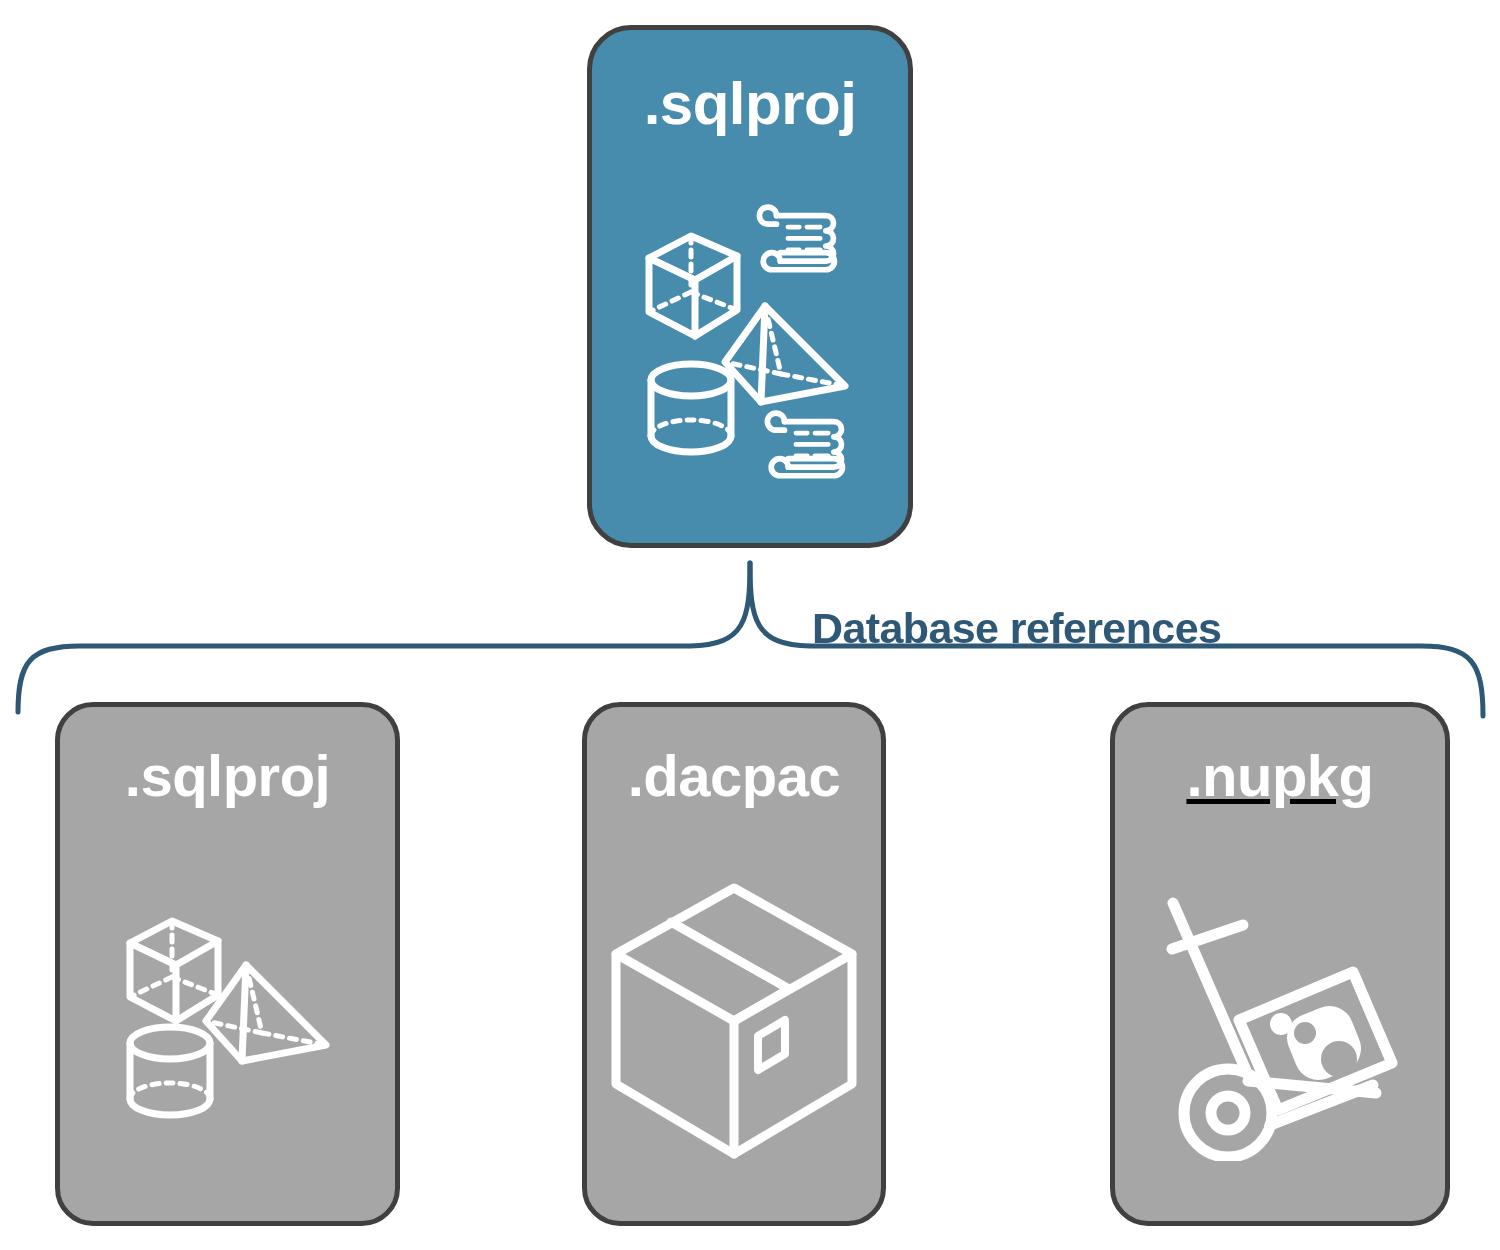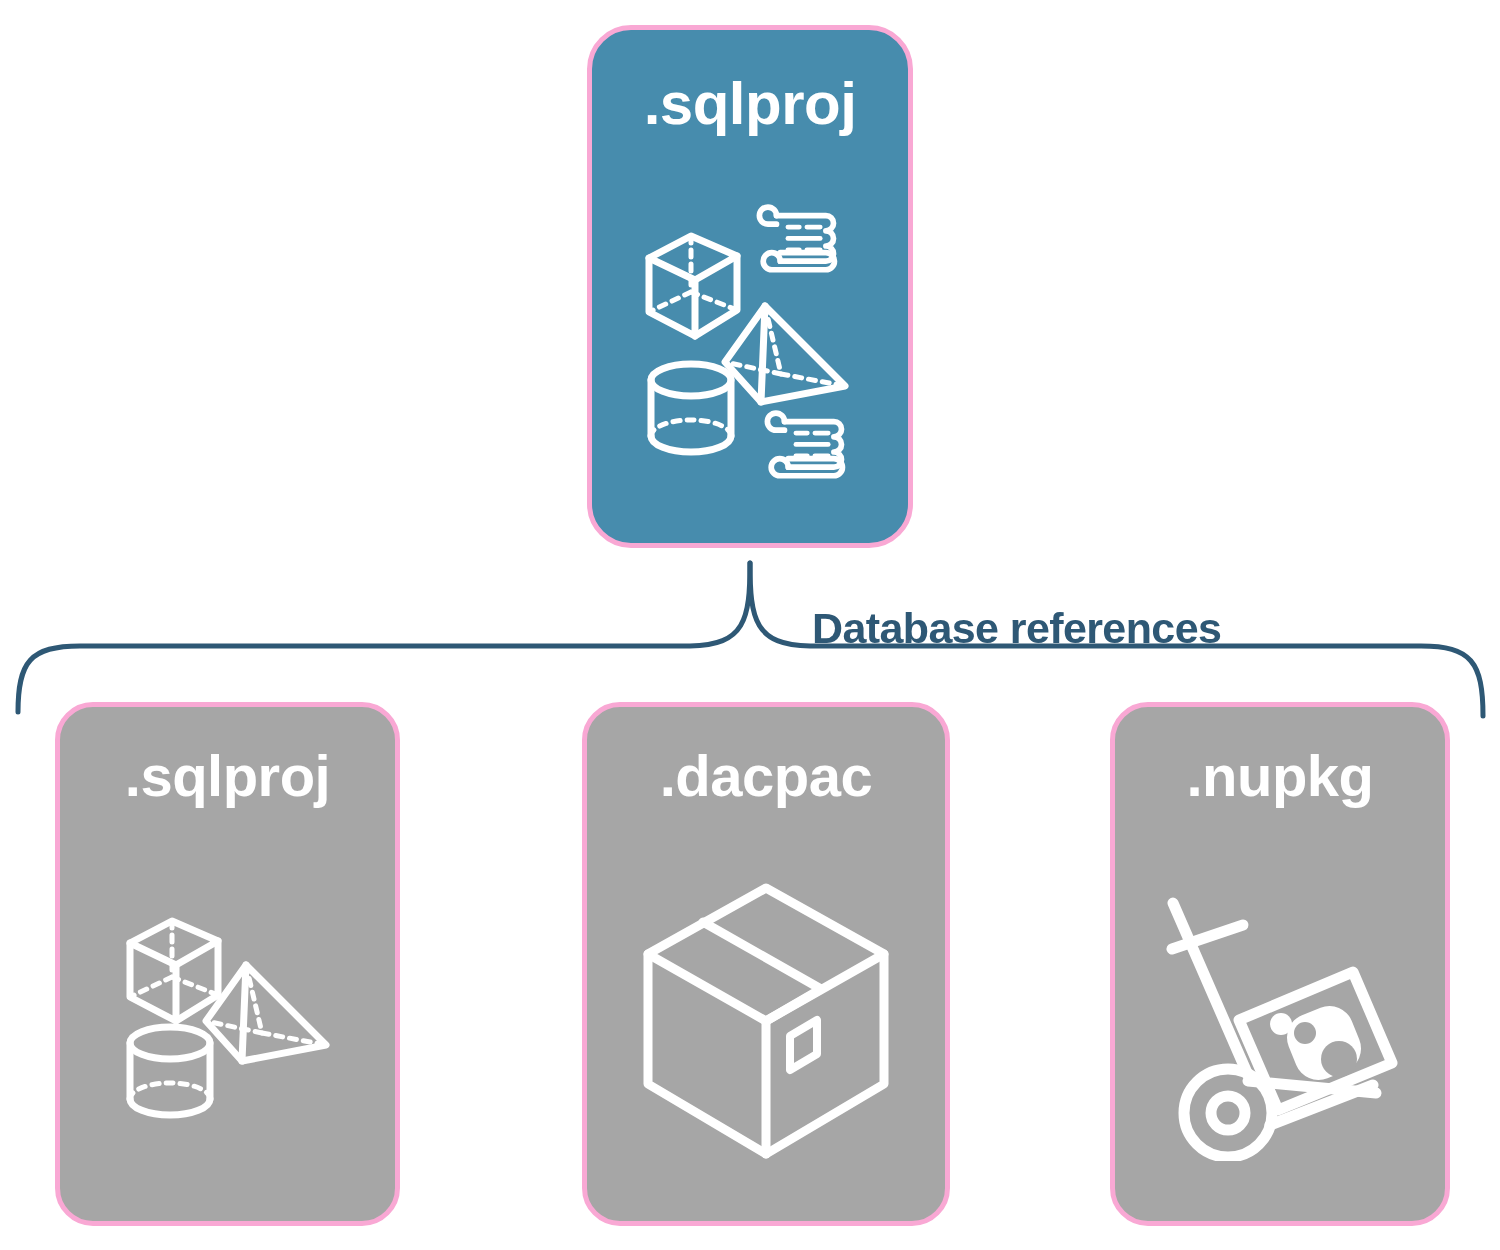--- a/index.html
+++ b/index.html
@@ -8,36 +8,36 @@
     background:#ffffff;
     font-family:"Liberation Sans", sans-serif;
     overflow:hidden;
     position:relative;
   }
   #stage{position:absolute;inset:0;width:1500px;height:1250px;}
 
   .card{
     position:absolute;
     box-sizing:border-box;
-    border:5px solid #f9a8d4;
+    border:5px solid #404040;
     border-radius:38px;
     display:flex;
     flex-direction:column;
     align-items:center;
     gap:16px;
   }
   .card-root{
     left:587px;top:25px;width:326px;height:523px;
     background:#478cad;
     border-radius:44px;
   }
   .card-leaf{ background:#a6a6a6; top:702px; height:524px; }
   .card-leaf-1{ left:55px;  width:345px; }
-  .card-leaf-2{ left:582px; width:368px; }
-  .card-leaf-3{ left:1110px;width:340px; }
+  .card-leaf-2{ left:582px; width:304px; }
+  .card-leaf-3{ left:1110px;width:340px;text-decoration:underline; }
 
   .card-title{
     color:#ffffff;
     font-weight:bold;
     letter-spacing:-0.5px;
     line-height:1;
     white-space:nowrap;
     user-select:none;
   }
   .card-root .card-title{ font-size:60px; margin-top:44px; }

